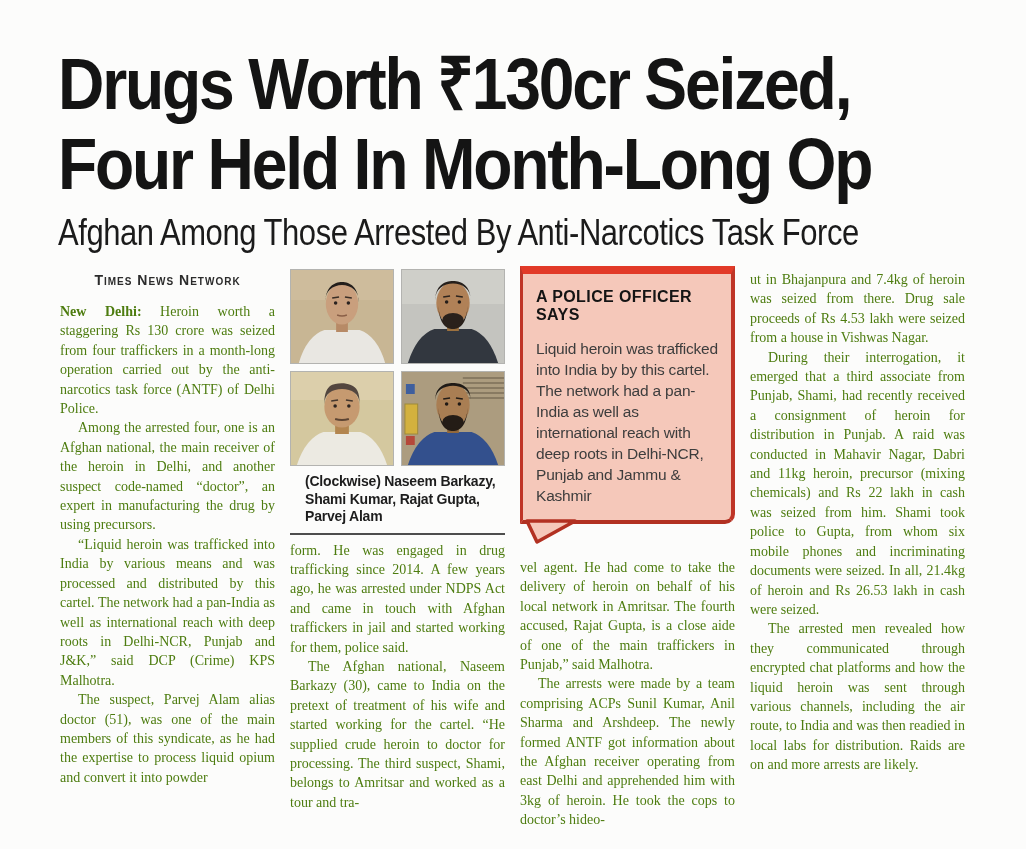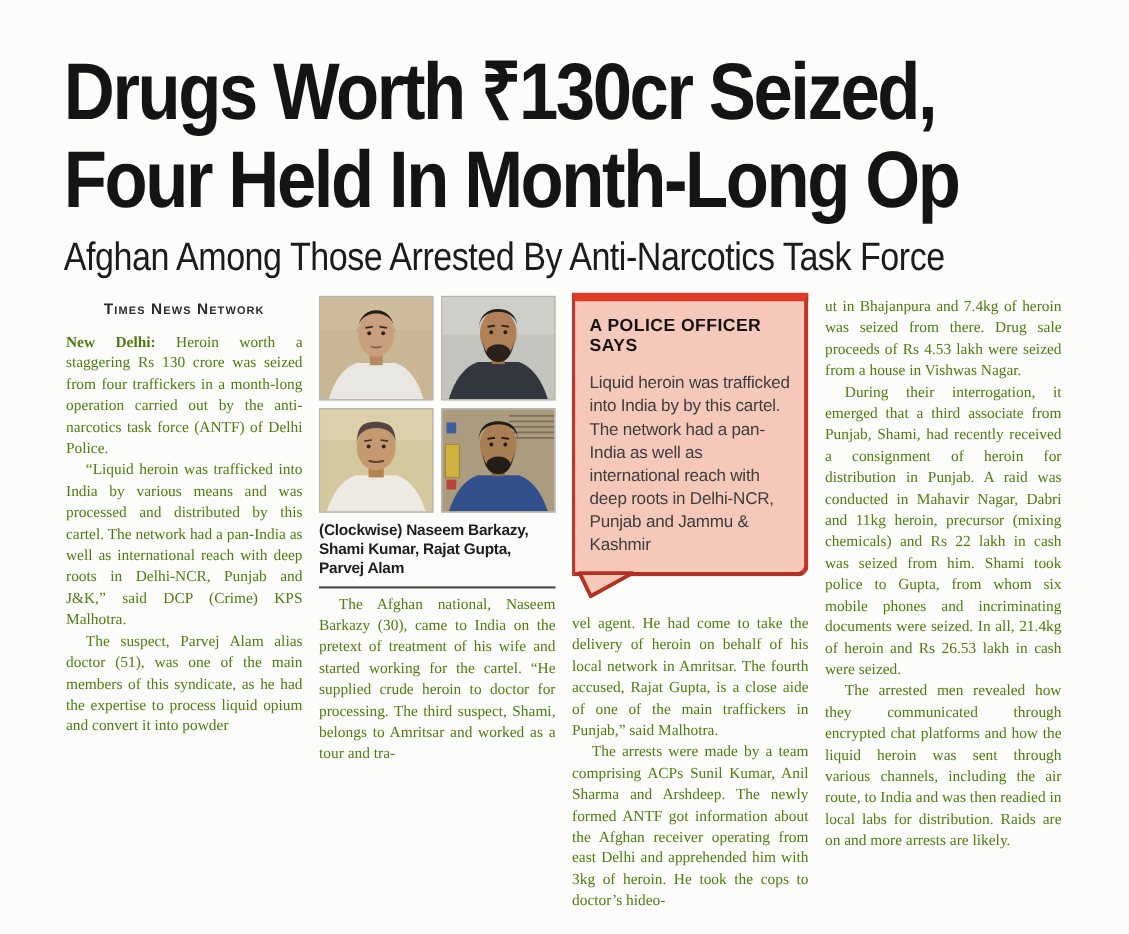--- a/index.html
+++ b/index.html
@@ -40,21 +40,21 @@
   
   .photo-grid{
     display:grid;grid-template-columns:1fr 1fr;gap:7px;margin-top:3px;
   }
   .photo{
     height:93px;border:1px solid #b3b3b0;background:#cfc3a8;overflow:hidden;
   }
   .photo svg{display:block;width:100%;height:100%;}
   .photo-caption{
     margin-top:7px;font-weight:bold;font-size:14px;line-height:17.5px;
-    letter-spacing:-0.2px;color:#1d1d1d;
+    letter-spacing:-0.2px;color:#1d1d1d;margin-left:15px;
   }
   .caption-rule{
     border:none;border-top:2px solid #4d4d4d;margin:7px 0 6px 0;
   }
   
   .quote-box{
     position:relative;box-sizing:border-box;width:215px;min-height:230px;
     background:#f5c8ba;
     border-left:3px solid #bf3527;border-right:4px solid #bf3527;
     border-bottom:4px solid #b23122;border-top:8px solid #e23a28;
@@ -84,20 +84,21 @@
   </div>
 
   <div class="subheadline">Afghan Among Those Arrested By Anti-Narcotics Task Force</div>
 
   <div class="columns">
 
     <div class="col">
       <div class="byline">Times News Network</div>
       <div class="body-text">
         <p><span class="dateline">New Delhi:</span><span> Heroin worth a staggering Rs 130 crore was seized from four traffickers in a month-long operation carried out by the anti-narcotics task force (ANTF) of Delhi Police.</span></p>
+        <p class="indent">Among the arrested four, one is an Afghan national, the main receiver of the heroin in Delhi, and another suspect code-named “doctor”, an expert in manufacturing the drug by using precursors.</p>
         <p class="indent">“Liquid heroin was trafficked into India by various means and was processed and distributed by this cartel. The network had a pan-India as well as international reach with deep roots in Delhi-NCR, Punjab and J&amp;K,” said DCP (Crime) KPS Malhotra.</p>
         <p class="indent">The suspect, Parvej Alam alias doctor (51), was one of the main members of this syndicate, as he had the expertise to process liquid opium and convert it into powder</p>
       </div>
     </div>
 
     <div class="col">
       <div class="photo-grid">
 
         <div class="photo">
           <svg viewBox="0 0 104 93" preserveAspectRatio="none">
@@ -172,20 +173,21 @@
             <path d="M42,27 L49,26" stroke="#241d17" stroke-width="1.7" fill="none"></path>
             <path d="M55,26 L62,27" stroke="#241d17" stroke-width="1.7" fill="none"></path>
           </svg>
         </div>
       </div>
 
       <div class="photo-caption">(Clockwise) Naseem Barkazy, Shami Kumar, Rajat Gupta, Parvej Alam</div>
       <hr class="caption-rule">
 
       <div class="body-text">
+        <p>form. He was engaged in drug trafficking since 2014. A few years ago, he was arrested under NDPS Act and came in touch with Afghan traffickers in jail and started working for them, police said.</p>
         <p class="indent">The Afghan national, Naseem Barkazy (30), came to India on the pretext of treatment of his wife and started working for the cartel. “He supplied crude heroin to doctor for processing. The third suspect, Shami, belongs to Amritsar and worked as a tour and tra-</p>
       </div>
     </div>
 
     <div class="col">
       <div class="quote-box">
         <div class="quote-kicker">A POLICE OFFICER SAYS</div>
         <div class="quote-text">Liquid heroin was trafficked into India by by this cartel. The network had a pan-India as well as international reach with deep roots in Delhi-NCR, Punjab and Jammu &amp; Kashmir</div>
         <svg class="quote-tail" width="52" height="26" viewBox="0 0 52 26">
           <path d="M2,2 L50,2 L12,23 Z" fill="#f5c8ba" stroke="#b23122" stroke-width="3.5" stroke-linejoin="round"></path>

